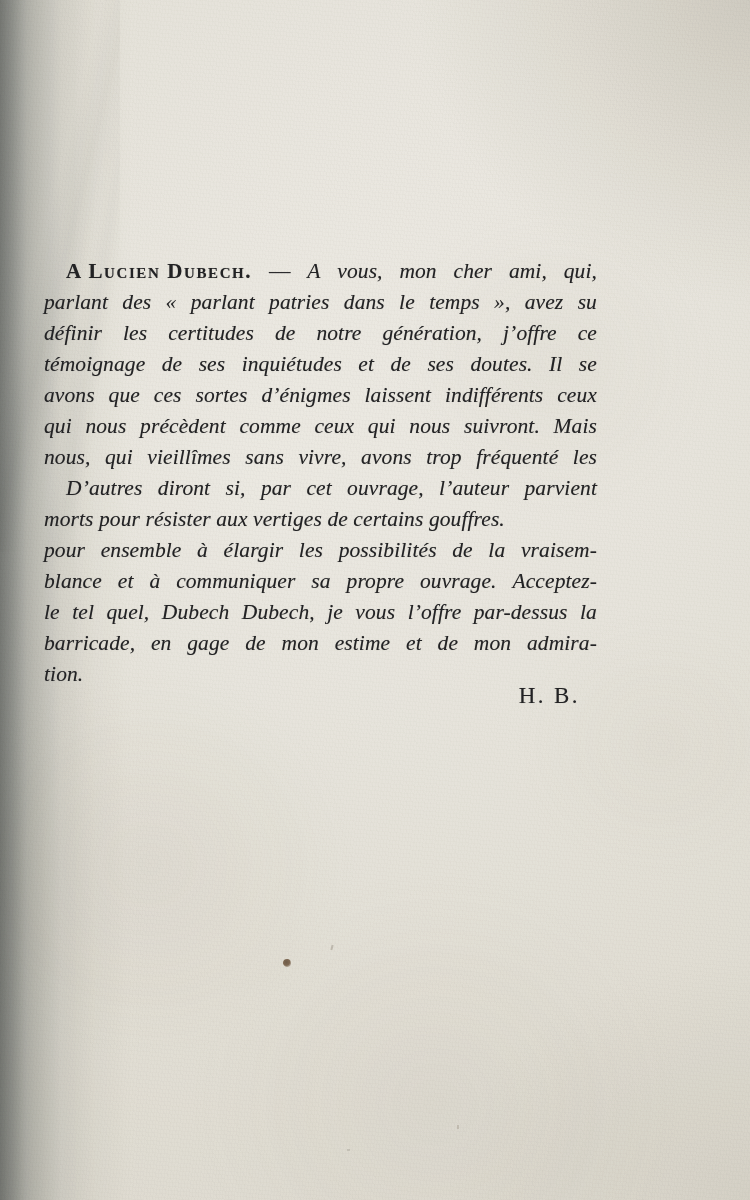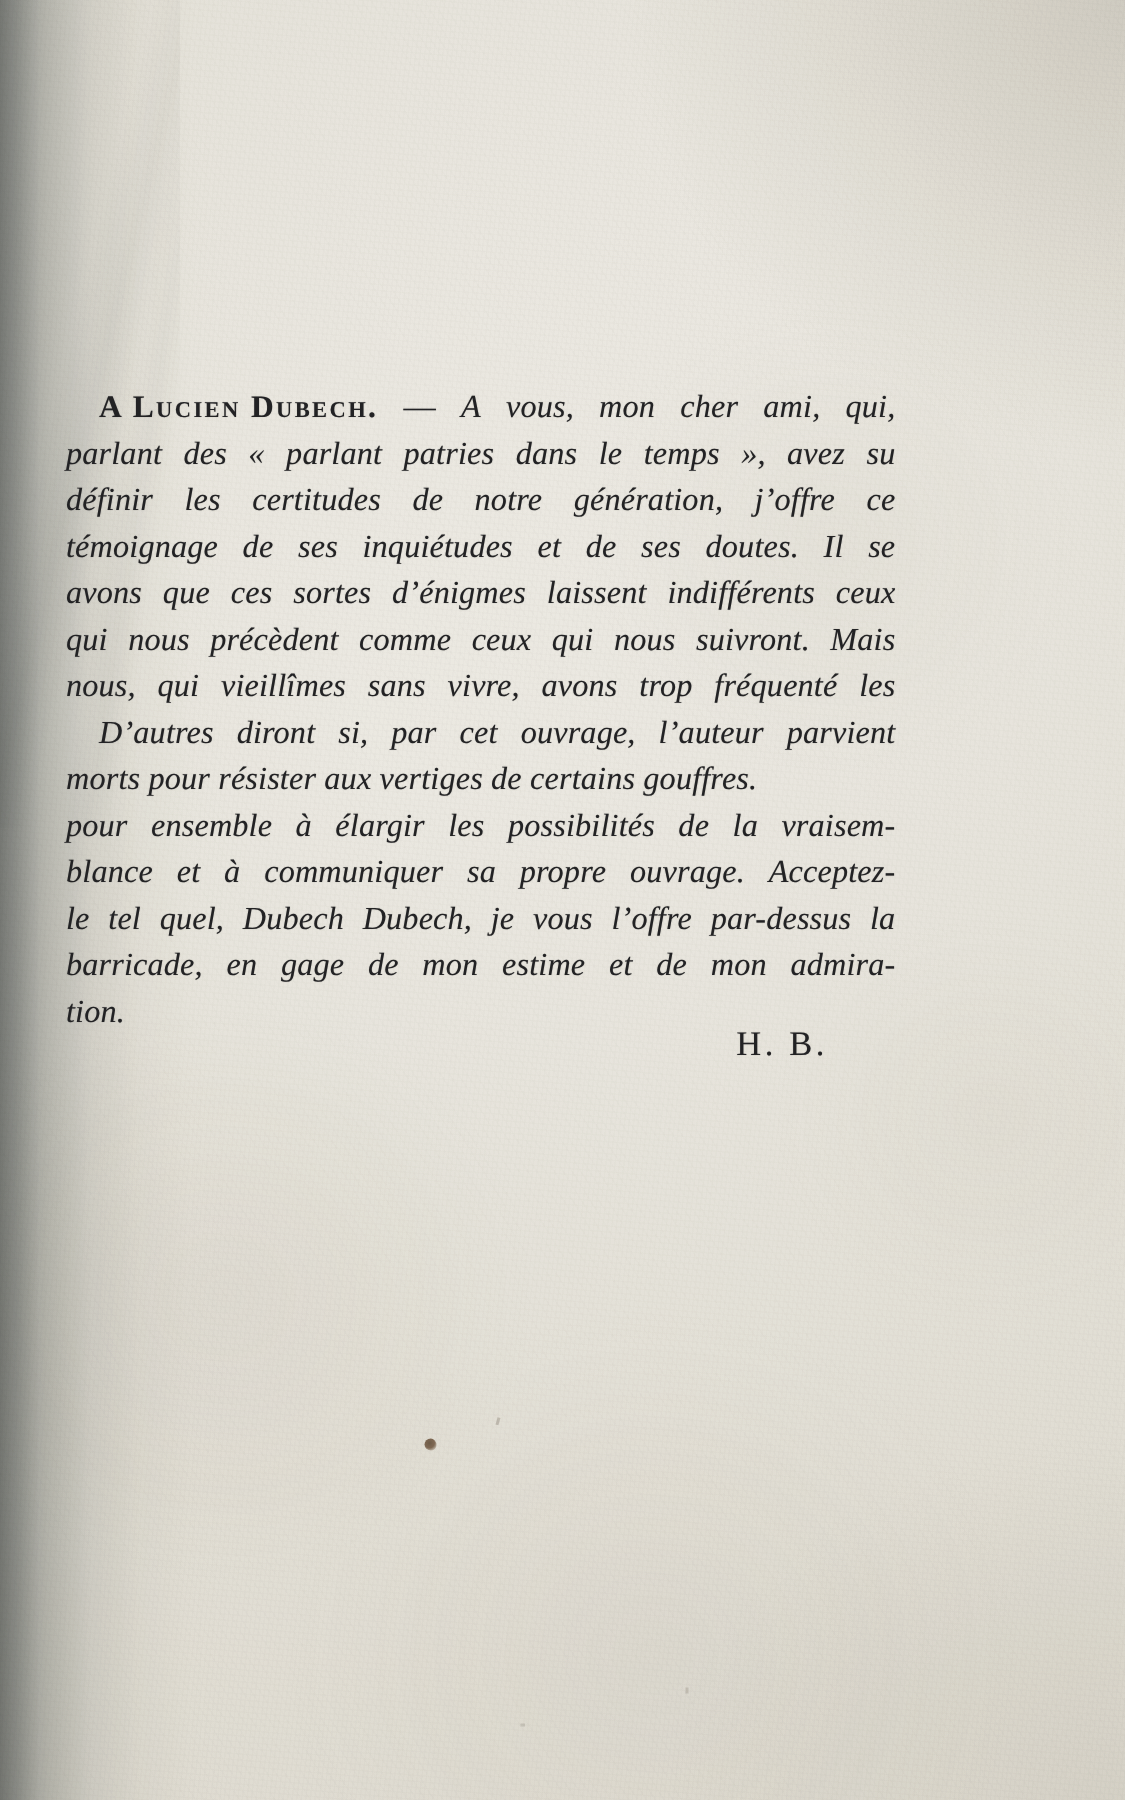--- a/index.html
+++ b/index.html
@@ -139,21 +139,21 @@
   }
 
   .emdash {
     font-style: normal;
     letter-spacing: 0;
   }
 
   
   .signature {
     position: absolute;
-    left: 28px;
+    left: 56px;
     top: 683px;
     width: 553px;
     text-align: right;
     font-style: normal;
     font-size: 23px;
     letter-spacing: 2.4px;
     color: #1b1b1d;
     padding-right: 29px;
     box-sizing: border-box;
   }

